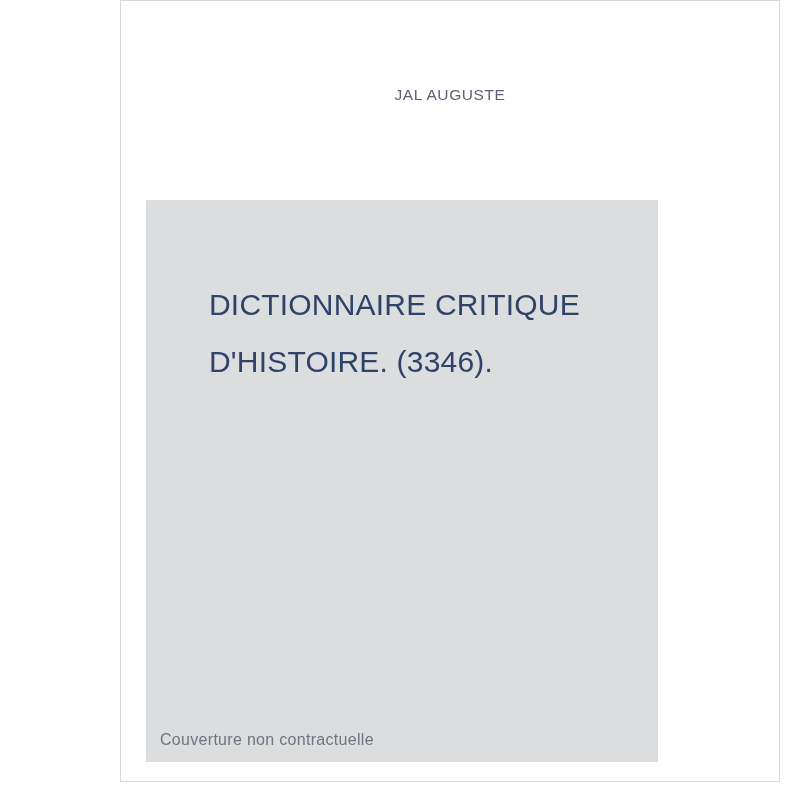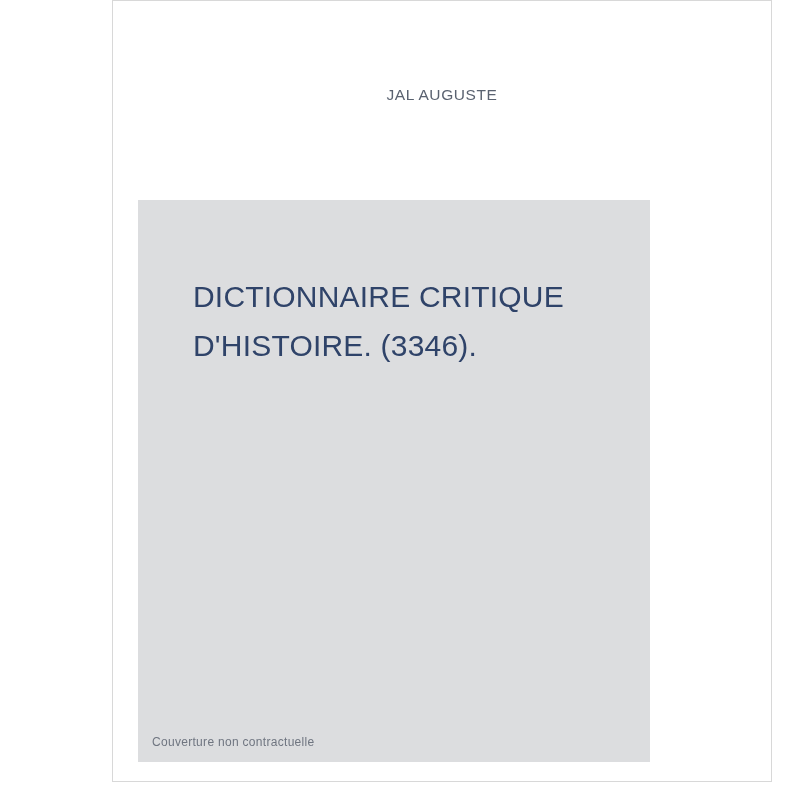--- a/index.html
+++ b/index.html
@@ -19,21 +19,21 @@
     position: relative;
     width: 800px;
     height: 800px;
     background: #ffffff;
     box-sizing: border-box;
   }
 
   
   .cover-sheet {
     position: absolute;
-    left: 112px;
+    left: 120px;
     top: 0px;
     width: 660px;
     height: 782px;
     background: #ffffff;
     border: 1px solid #d8d8d8;
     box-sizing: border-box;
   }
 
   
   .author-line {
@@ -66,30 +66,30 @@
     width: 440px;
   }
 
   .title-text {
     font-size: 30px;
     line-height: 41px;
     color: #2f4369;
     font-family: "Liberation Sans", sans-serif;
     font-weight: 400;
     letter-spacing: 0.2px;
-    margin: 8px;
+    margin: 16px;
     text-align: left;
   }
 
   
   .cover-note {
     position: absolute;
     left: 14px;
     bottom: 13px;
-    font-size: 12px;
+    font-size: 16px;
     color: #6f7580;
     letter-spacing: 0.3px;
     font-family: "Liberation Sans", sans-serif;
   }
 
   
   .left-strip {
     position: absolute;
     left: 0;
     top: 0;

